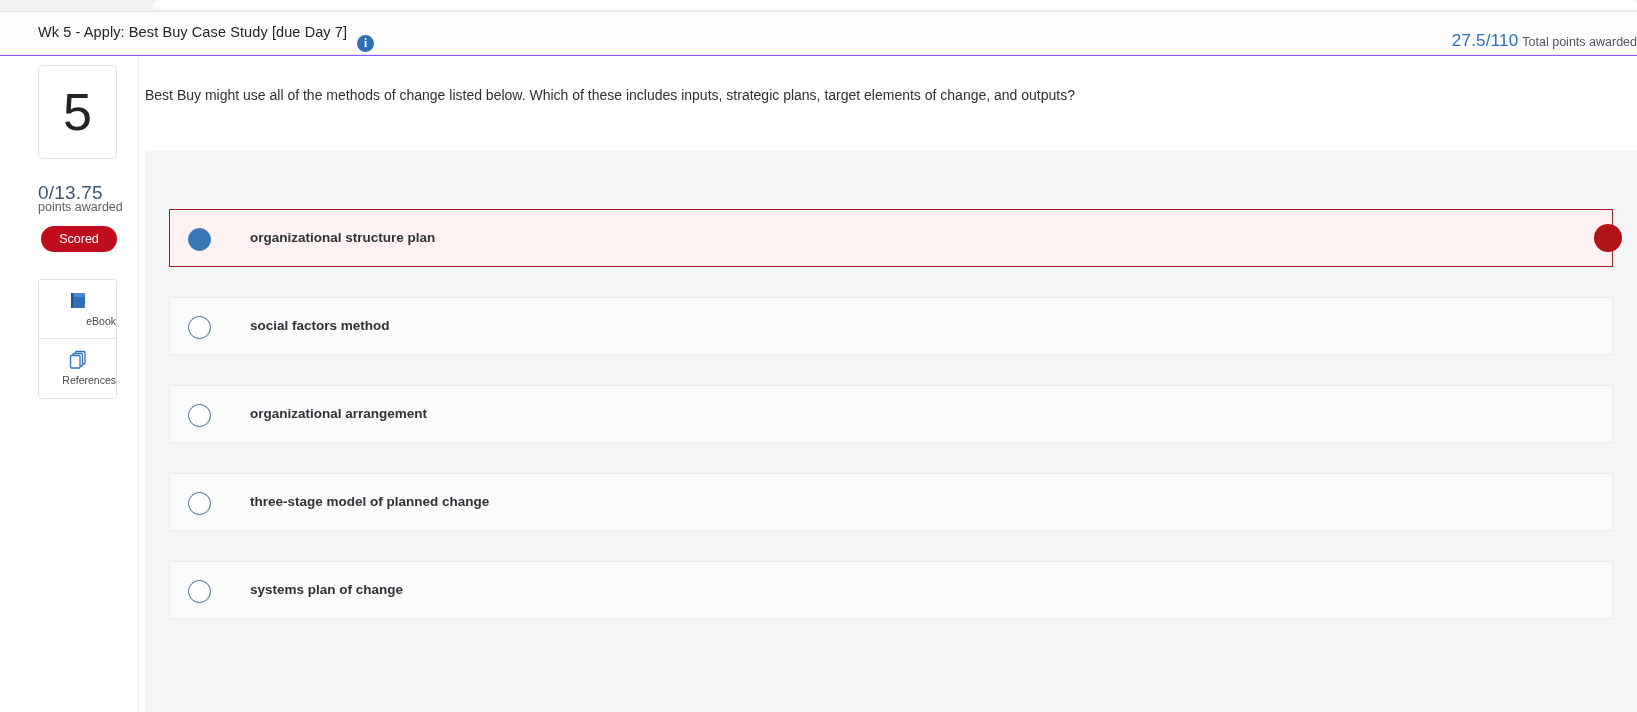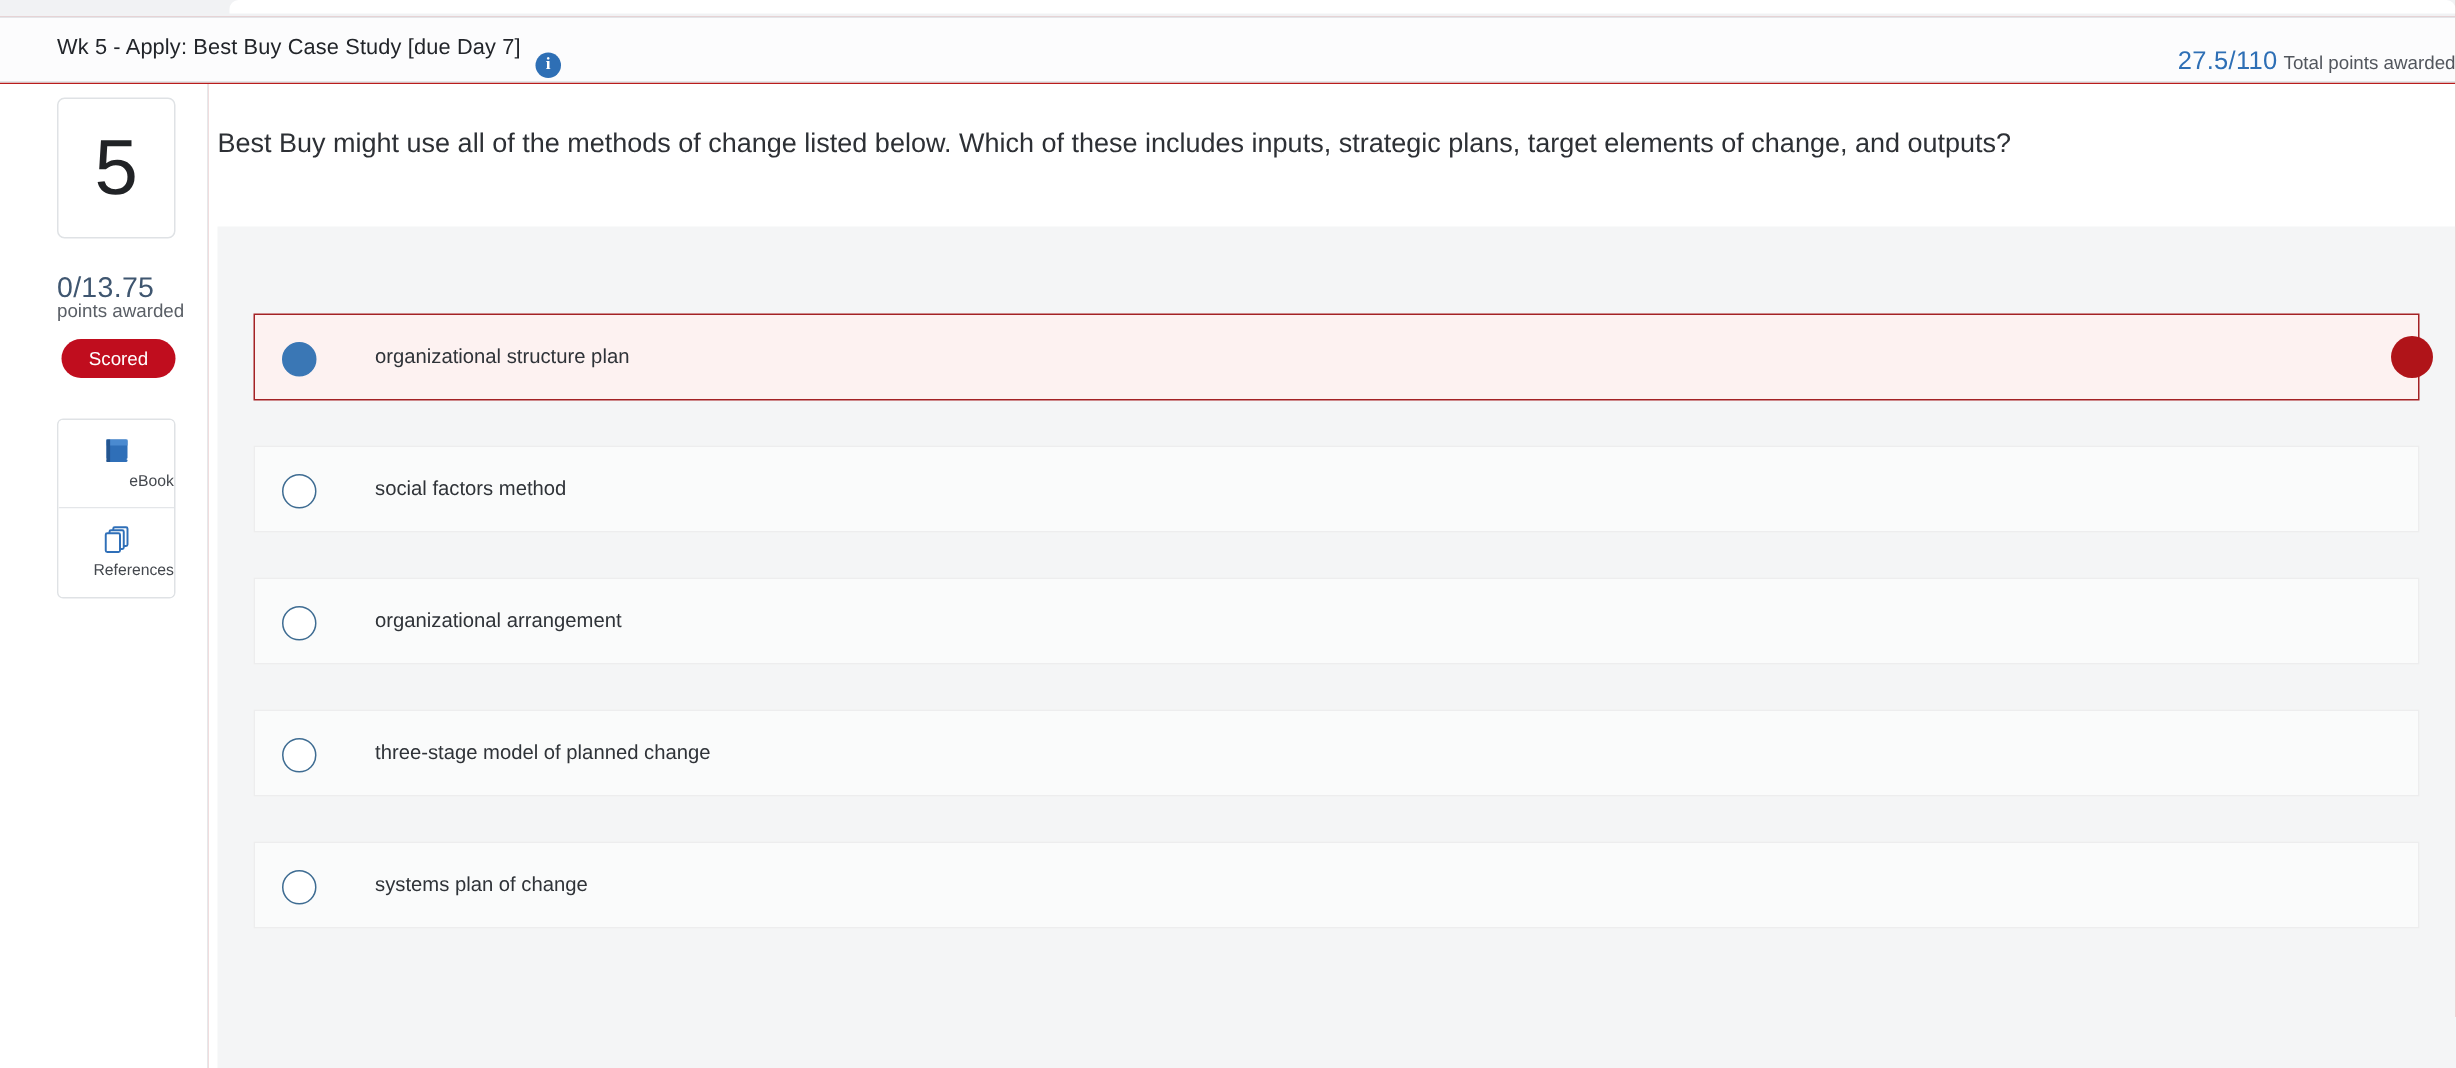--- a/index.html
+++ b/index.html
@@ -9,21 +9,21 @@
     overflow: hidden;
     background: #ffffff;
     font-family: "Liberation Sans", sans-serif;
     -webkit-font-smoothing: antialiased;
   }
 
   #app {
     position: relative;
     width: 1637px;
     height: 712px;
-    background: #b91c1c;
+    background: #8b5cf6;
     overflow: hidden;
   }
 
   
   .top-strip {
     position: absolute;
     left: 0; top: 0;
     width: 1637px; height: 11px;
     background: #f1f2f4;
   }
@@ -171,21 +171,21 @@
   .main {
     position: absolute;
     left: 139px; top: 56px;
     width: 1498px; height: 656px;
     background: #ffffff;
   }
   .question-text {
     position: absolute;
     left: 6px; top: 29px;
     width: 1420px;
-    font-size: 18px;
+    font-size: 14px;
     color: #2d3035;
     line-height: 20px;
   }
   .qpanel {
     position: absolute;
     left: 6px; top: 95px;
     width: 1492px; height: 561px;
     background: #f4f5f6;
   }
   .qtype-bar {
@@ -226,20 +226,21 @@
   }
   .radio.checked {
     background: #3a77b5;
     border: 1.6px solid #3a77b5;
   }
   .option-label {
     position: absolute;
     left: 80px; top: 20px;
     font-size: 13.5px;
     color: #2f3338;
+    font-weight: bold;
   }
   .wrong-marker {
     position: absolute;
     right: -10px; top: 50%;
     transform: translateY(-50%);
     width: 28px; height: 28px;
     border-radius: 50%;
     background: #b01419;
   }
 </style>

